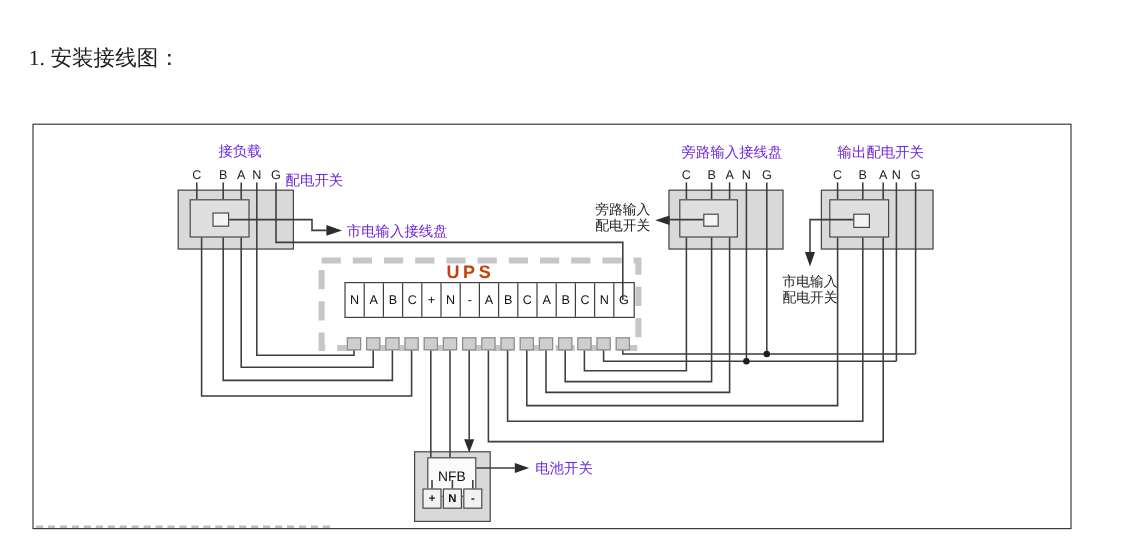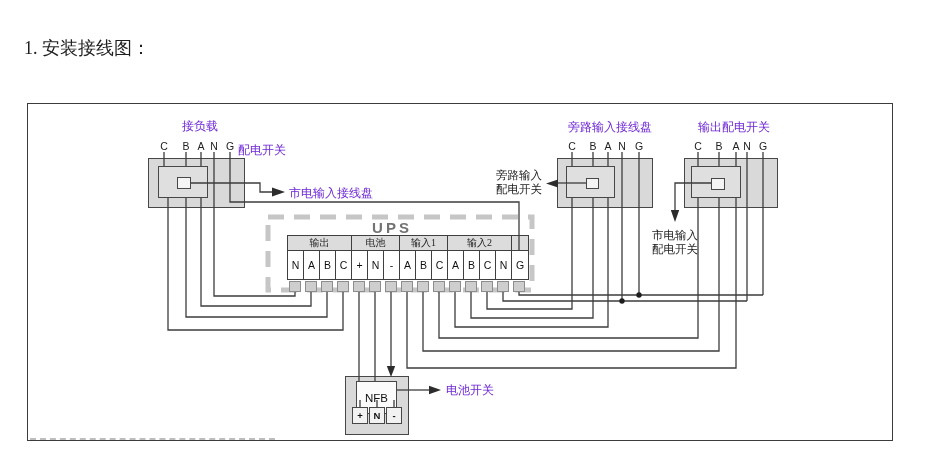--- a/index.html
+++ b/index.html
@@ -12,21 +12,21 @@
   svg.layer{position:absolute;left:0;top:0;width:938px;height:458px;pointer-events:none;}
   .gbox{position:absolute;box-sizing:border-box;background:#d9d9d9;border:1.4px solid #474747;}
   .inbox{background:#dfdfdf;}
   .sqbox{background:#f4f4f4;}
   .tl{position:absolute;transform:translateX(-50%);top:141px;font-family:"Liberation Sans",sans-serif;
       font-size:10.5px;color:#222;line-height:1;}
   .lbl{position:absolute;font-size:12px;color:#6d28d9;line-height:1.15;white-space:nowrap;}
   .lbl2{position:absolute;font-size:11.5px;color:#222;line-height:1.18;text-align:left;white-space:nowrap;}
   .cxc{transform:translateX(-50%);}
   .ups-word{position:absolute;left:392px;top:219px;transform:translateX(-50%);
-      font-family:"Liberation Sans",sans-serif;font-weight:bold;font-size:15px;letter-spacing:3px;color:#737373;}
+      font-family:"Liberation Sans",sans-serif;font-weight:bold;font-size:15px;letter-spacing:3px;color:#c2410c;}
   
   .strip{position:absolute;left:287px;top:235px;width:240px;background:#fff;border:1.5px solid #3f3f3f;}
   .srow{display:flex;}
   .hdr{height:14px;background:#dcdcdc;border-bottom:1.2px solid #3f3f3f;}
   .hcell{box-sizing:border-box;border-right:1px solid #3f3f3f;font-size:10px;text-align:center;
          line-height:14px;color:#222;}
   .hcell:last-child{border-right:none;background:#dcdcdc;}
   .ltr{height:28px;}
   .lcell{box-sizing:border-box;width:16px;border-right:1px solid #3f3f3f;display:flex;align-items:center;
          justify-content:center;font-family:"Liberation Sans",sans-serif;font-size:10.5px;color:#111;}
@@ -89,27 +89,20 @@
   <span class="tl" style="left:736px;">A</span>
   <span class="tl" style="left:747px;">N</span>
   <span class="tl" style="left:763px;">G</span>
   <div class="lbl cxc" style="left:734px;top:121px;">输出配电开关</div>
   <div class="lbl2" style="left:652px;top:229px;width:50px;">
     <span>市电输入</span><br>
     <span>配电开关</span>
   </div>
 
   <div class="strip">
-    <div class="srow hdr">
-      <div class="hcell" style="width:64px;">输出</div>
-      <div class="hcell" style="width:48px;">电池</div>
-      <div class="hcell" style="width:48px;">输入1</div>
-      <div class="hcell" style="width:64px;">输入2</div>
-      <div class="hcell" style="width:15px;"></div>
-    </div>
     <div class="srow ltr">
       <div class="lcell">N</div>
       <div class="lcell">A</div>
       <div class="lcell">B</div>
       <div class="lcell">C</div>
       <div class="lcell">+</div>
       <div class="lcell">N</div>
       <div class="lcell">-</div>
       <div class="lcell">A</div>
       <div class="lcell">B</div>

